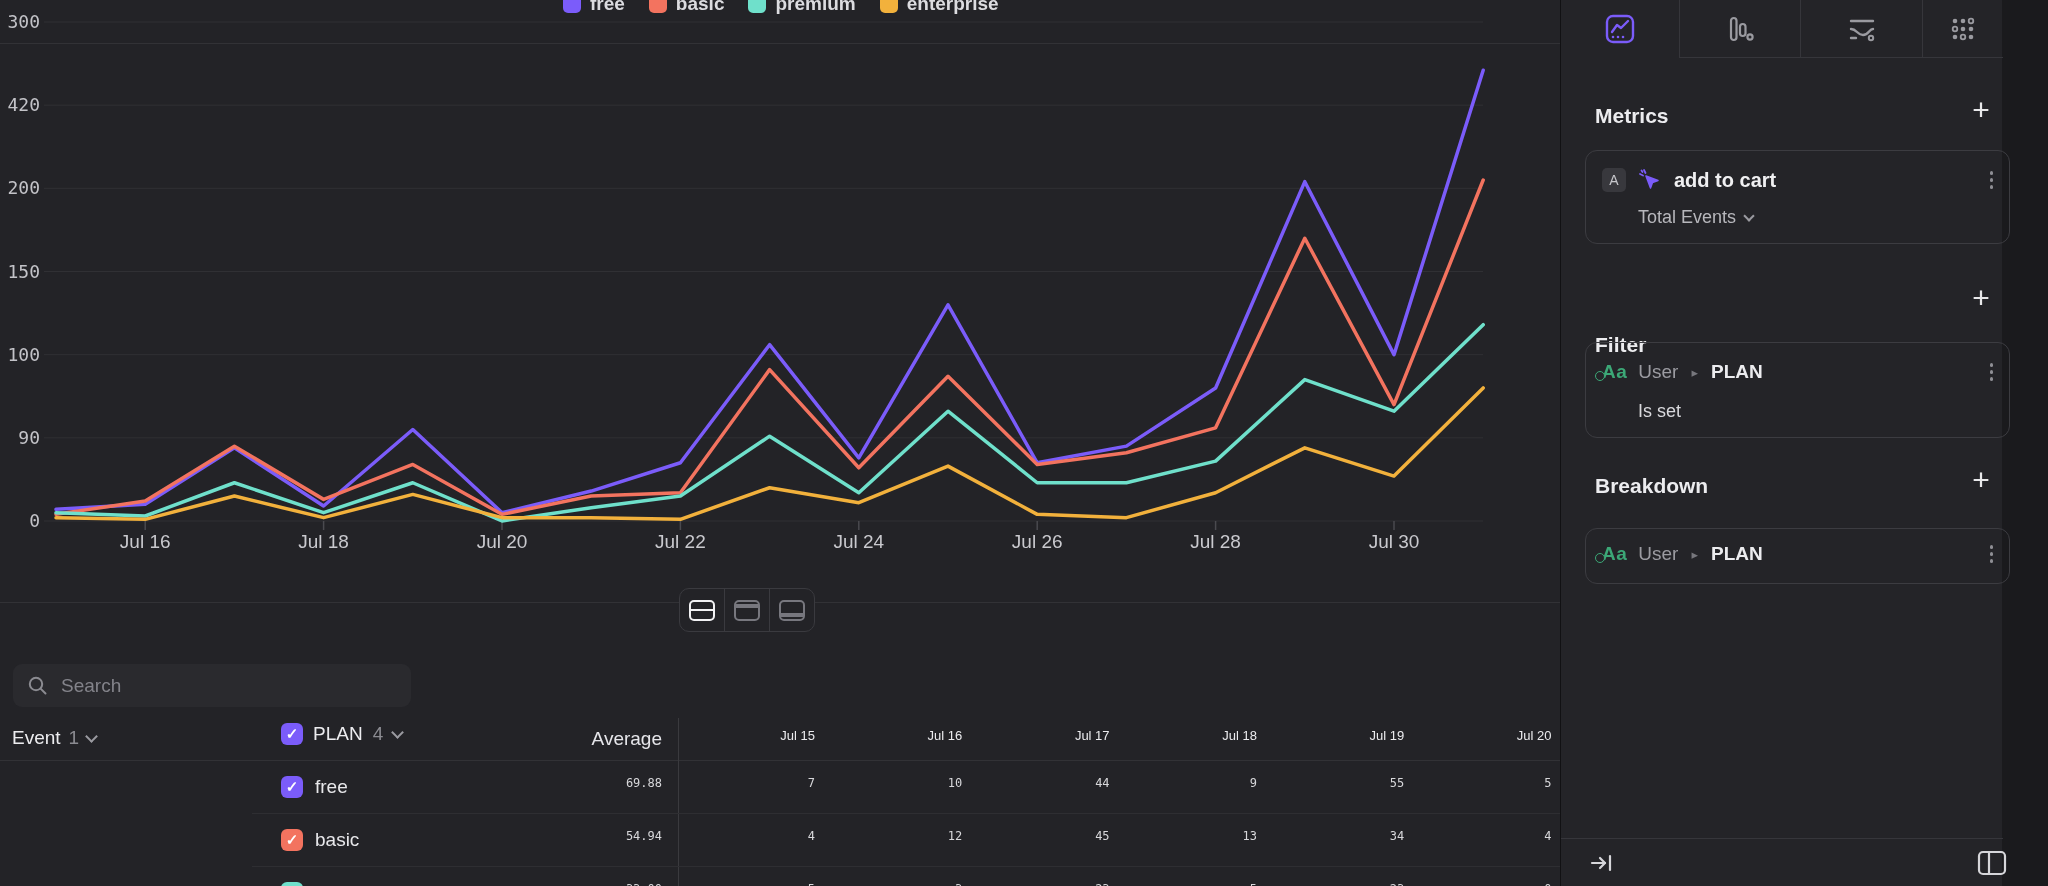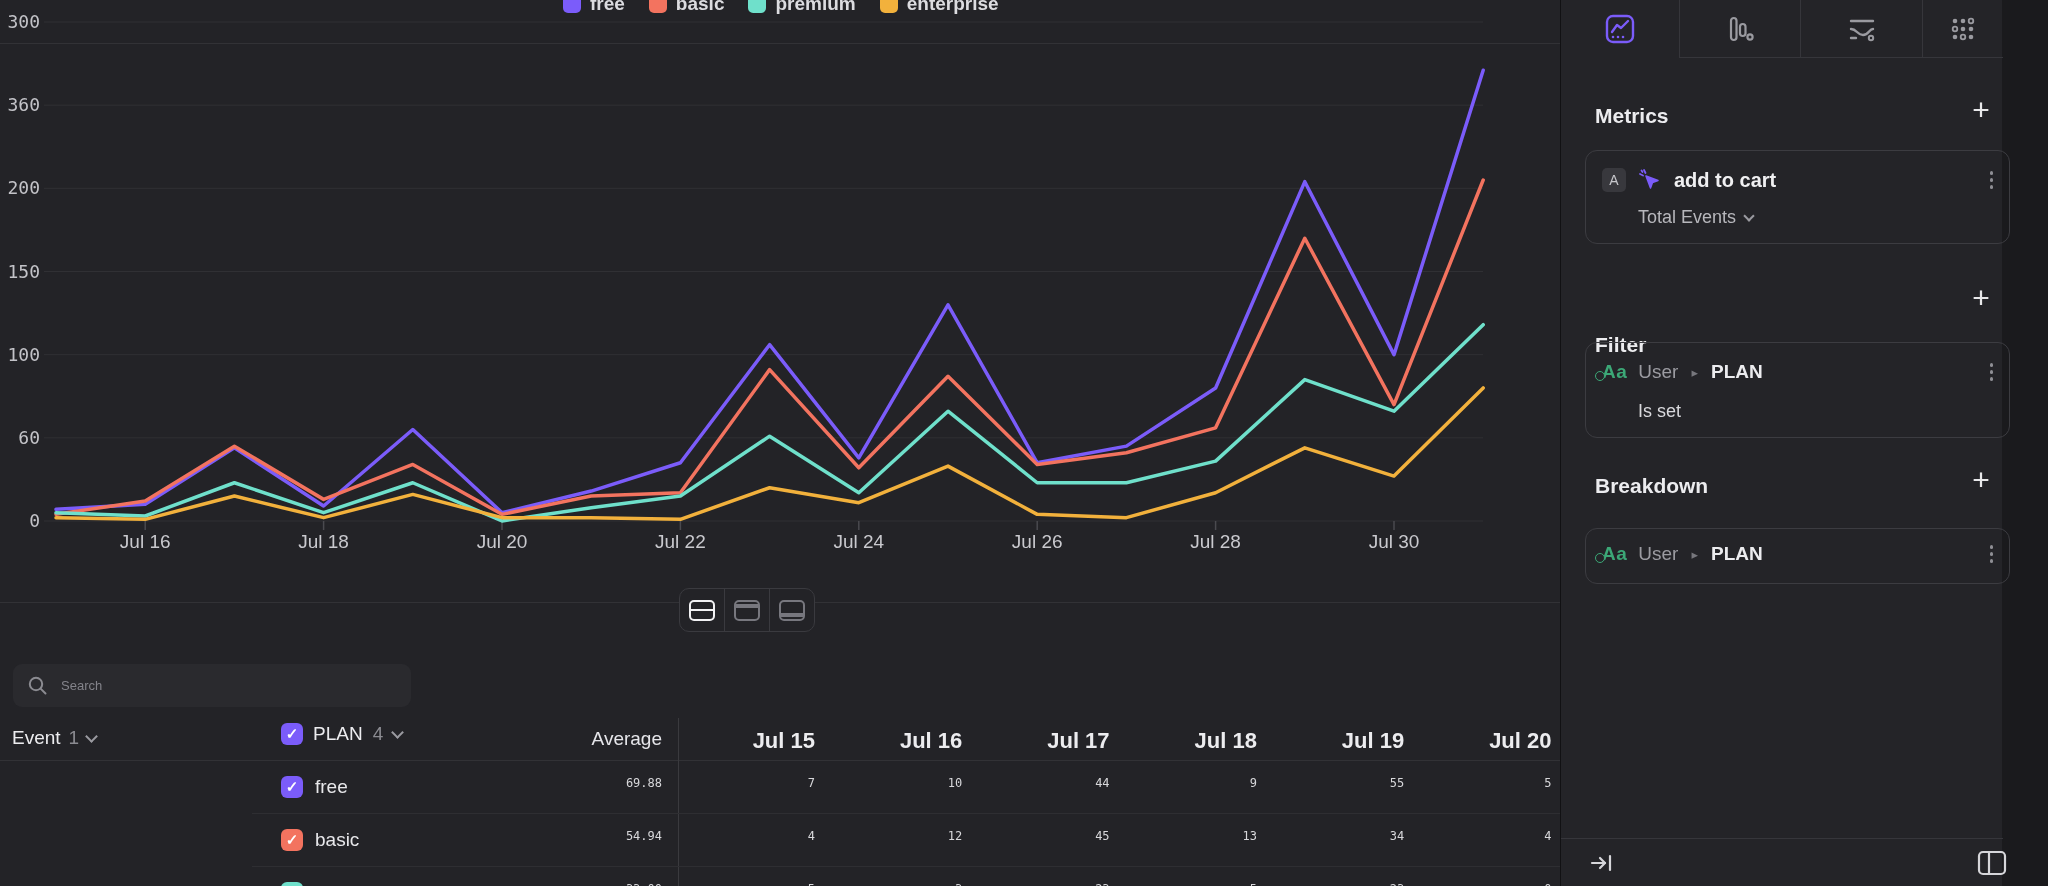--- a/index.html
+++ b/index.html
@@ -24,31 +24,31 @@
   .layout-btn { flex:1; display:flex; align-items:center; justify-content:center; cursor:pointer; }
   .layout-btn + .layout-btn { border-left:1px solid #3a3a3f; }
   .li-rect { width:26px; height:21px; border:2.5px solid #77777e; border-radius:5px; position:relative; }
   .layout-btn.active .li-rect { border-color:#f2f2f4; }
   .li-rect .mid { position:absolute; left:0; right:0; top:7px; height:2.5px; background:#77777e; }
   .layout-btn.active .li-rect .mid { background:#f2f2f4; }
   .li-rect .top { position:absolute; left:0; right:0; top:2px; height:4px; background:#77777e; }
   .li-rect .bot { position:absolute; left:0; right:0; bottom:2px; height:4px; background:#77777e; }
   
   .search-box { position:absolute; left:13px; top:664px; width:398px; height:43px; background:#2a2a2e; border-radius:9px; display:flex; align-items:center; padding-left:14px; gap:13px; }
-  .search-placeholder { font-size:13px; color:#83838a; }
+  .search-placeholder { font-size:19px; color:#83838a; }
   
   .th-row { position:absolute; left:0; top:718px; width:1577px; height:42px;padding-left:17px; }
   .event-group { position:absolute; left:12px; top:9px; display:flex; align-items:center; gap:8px; }
   .plan-group { position:absolute; left:281px; top:5px; display:flex; align-items:center; gap:10px; }
   .hdr-label { font-size:19px; color:#ececef; }
   .hdr-count { font-size:19px; color:#8b8b91; }
   .chev-down { width:9px; height:9px; border-right:2px solid #9a9aa0; border-bottom:2px solid #9a9aa0; transform:rotate(45deg); margin-top:-4px; }
   .checkbox { width:22px; height:22px; border-radius:6px; display:flex; align-items:center; justify-content:center; color:#fff; font-size:15px; font-weight:bold; }
   .avg-hdr { position:absolute; left:542px; width:120px; top:10px; text-align:right; font-size:19px; color:#e6e6ea; }
-  .date-hdr { position:absolute; width:130px; top:10px; text-align:right; font-size:22px; font-weight:bold; color:#ececef; }
+  .date-hdr { position:absolute; width:130px; top:10px; text-align:right; font-size:13px; font-weight:normal; color:#ececef; }
   .th-border { position:absolute; left:0; top:760px; width:1577px; height:1px; background:#323236; }
   .col-vborder { position:absolute; left:678px; top:718px; width:1px; height:168px; background:#3a3a3e; }
   .group-cell { position:absolute; left:0; top:761px; width:252px; height:125px; background:#2c2c2f; padding:14px 14px; font-size:19px; color:#d2d2d6; }
   .data-row { position:absolute; left:0; width:1577px; height:53px; }
   .row-sep { position:absolute; left:252px; right:0; bottom:0; height:1px; background:#2e2e32; }
   .row-check { position:absolute; left:281px; top:15px; }
   .row-name { position:absolute; left:315px; top:15px; font-size:19px; color:#e8e8eb; }
   .cell-num { position:absolute; width:130px; top:15px; text-align:right; font-family:"DejaVu Sans Mono", monospace; font-size:12px; color:#d8d8db; }
   
   .gutter { position:absolute; left:1577px; top:0; width:29px; height:886px; background:#1a1a1d; }
@@ -121,25 +121,25 @@
         <line x1="1037.2" y1="521" x2="1037.2" y2="530" stroke="#4a4a4f" stroke-width="1.5"></line>
         <line x1="1215.6000000000001" y1="521" x2="1215.6000000000001" y2="530" stroke="#4a4a4f" stroke-width="1.5"></line>
         <line x1="1394" y1="521" x2="1394" y2="530" stroke="#4a4a4f" stroke-width="1.5"></line>
         <polyline points="56,509.3566666666667 145.2,504.3666666666667 234.4,447.81333333333333 323.6,506.03 412.8,429.51666666666665 502,512.6833333333333 591.2,491.06 680.4,462.7833333333333 769.6,344.68666666666667 858.8000000000001,457.79333333333335 948,304.76666666666665 1037.2,462.7833333333333 1126.4,446.15 1215.6000000000001,387.93333333333334 1304.8,181.68 1394,354.66666666666663 1483.2,70.23666666666668" fill="none" stroke="#7b5cfa" stroke-width="3.5" stroke-linejoin="round" stroke-linecap="round"></polyline>
         <polyline points="56,514.3466666666667 145.2,501.04 234.4,446.15 323.6,499.37666666666667 412.8,464.44666666666666 502,514.3466666666667 591.2,496.05 680.4,492.72333333333336 769.6,369.63666666666666 858.8000000000001,467.7733333333333 948,376.28999999999996 1037.2,464.44666666666666 1126.4,452.80333333333334 1215.6000000000001,427.85333333333335 1304.8,238.23333333333335 1394,404.56666666666666 1483.2,180.01666666666665" fill="none" stroke="#f3735f" stroke-width="3.5" stroke-linejoin="round" stroke-linecap="round"></polyline>
         <polyline points="56,512.6833333333333 145.2,516.01 234.4,482.74333333333334 323.6,512.6833333333333 412.8,482.74333333333334 502,521 591.2,507.6933333333333 680.4,496.05 769.6,436.17 858.8000000000001,492.72333333333336 948,411.22 1037.2,482.74333333333334 1126.4,482.74333333333334 1215.6000000000001,461.12 1304.8,379.6166666666667 1394,411.22 1483.2,324.7266666666667" fill="none" stroke="#6fe0cb" stroke-width="3.5" stroke-linejoin="round" stroke-linecap="round"></polyline>
         <polyline points="56,517.6733333333333 145.2,519.3366666666667 234.4,496.05 323.6,517.6733333333333 412.8,494.38666666666666 502,517.6733333333333 591.2,517.6733333333333 680.4,519.3366666666667 769.6,487.73333333333335 858.8000000000001,502.7033333333333 948,466.11 1037.2,514.3466666666667 1126.4,517.6733333333333 1215.6000000000001,492.72333333333336 1304.8,447.81333333333333 1394,476.09000000000003 1483.2,387.93333333333334" fill="none" stroke="#f2b13c" stroke-width="3.5" stroke-linejoin="round" stroke-linecap="round"></polyline>
       </svg>
     <div id="ylabels">
         <div class="ylabel" style="top: 510px;">0</div>
-        <div class="ylabel" style="top: 426.833px;">60</div>
+        <div class="ylabel" style="top: 426.833px;">90</div>
         <div class="ylabel" style="top: 343.667px;">100</div>
         <div class="ylabel" style="top: 260.5px;">150</div>
         <div class="ylabel" style="top: 177.333px;">200</div>
-        <div class="ylabel" style="top: 94.1667px;">360</div>
+        <div class="ylabel" style="top: 94.1667px;">420</div>
         <div class="ylabel" style="top: 11px;">300</div>
       </div>
     <div id="xlabels">
         <div class="xlabel" style="left: 97.2px;">Jul 16</div>
         <div class="xlabel" style="left: 275.6px;">Jul 18</div>
         <div class="xlabel" style="left: 454px;">Jul 20</div>
         <div class="xlabel" style="left: 632.4px;">Jul 22</div>
         <div class="xlabel" style="left: 810.8px;">Jul 24</div>
         <div class="xlabel" style="left: 989.2px;">Jul 26</div>
         <div class="xlabel" style="left: 1167.6px;">Jul 28</div>

